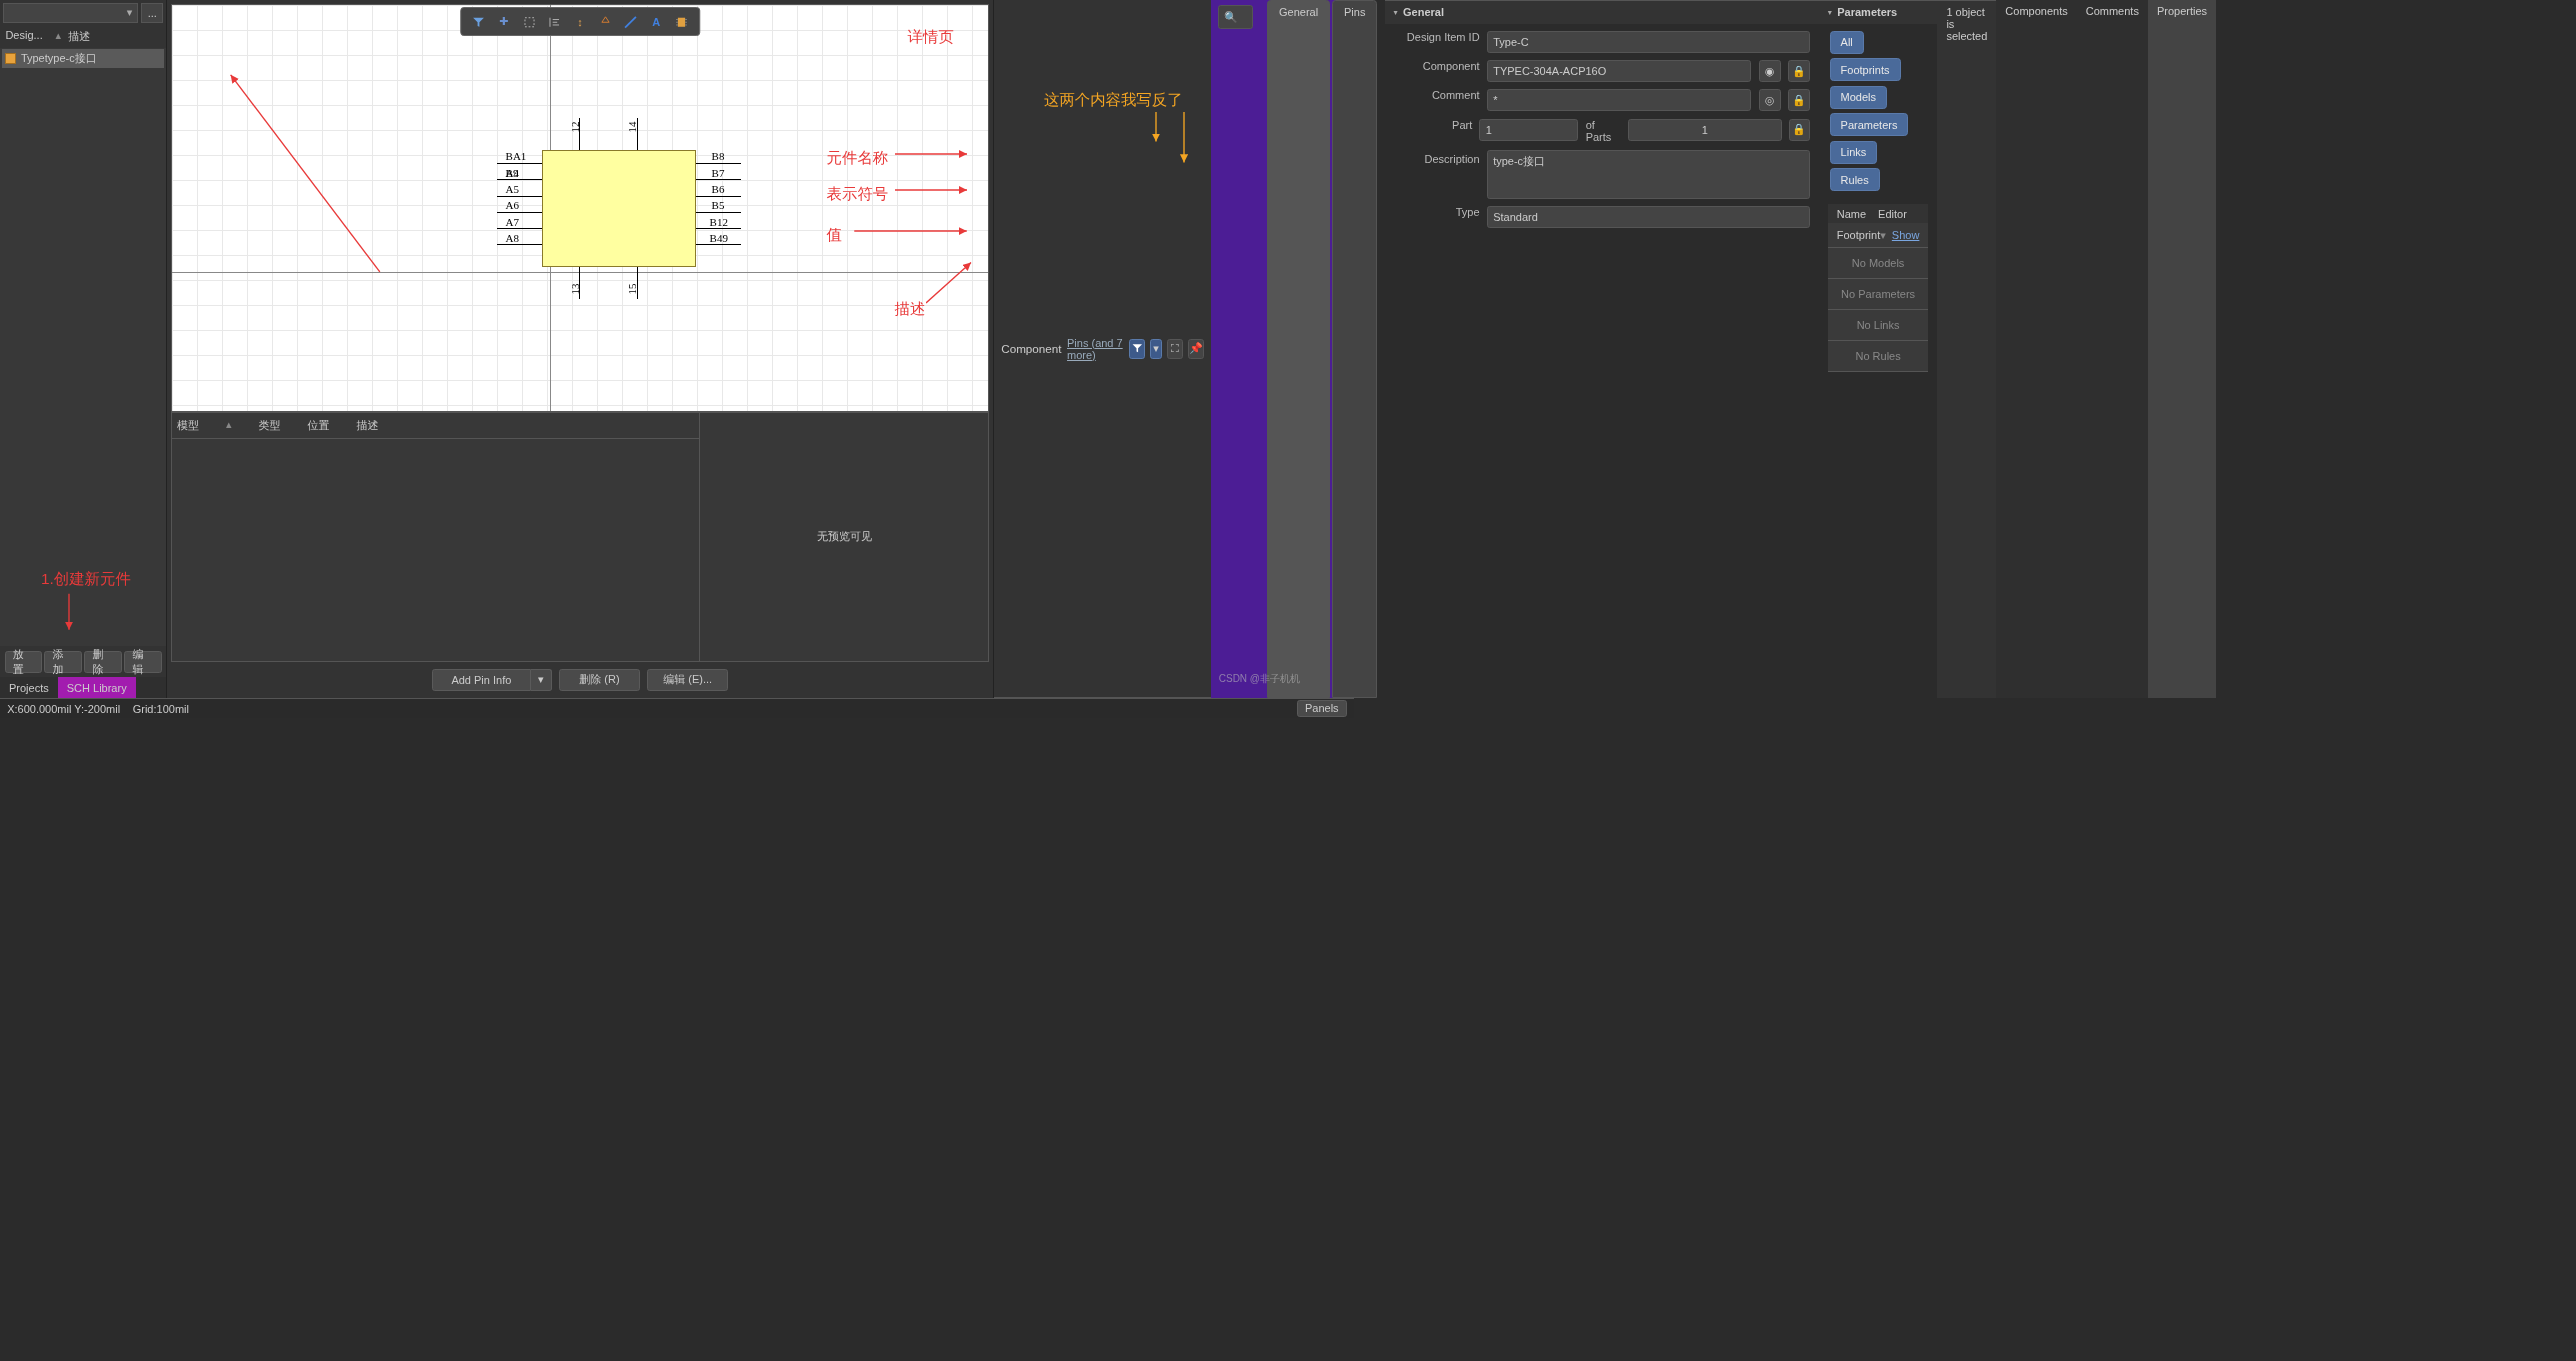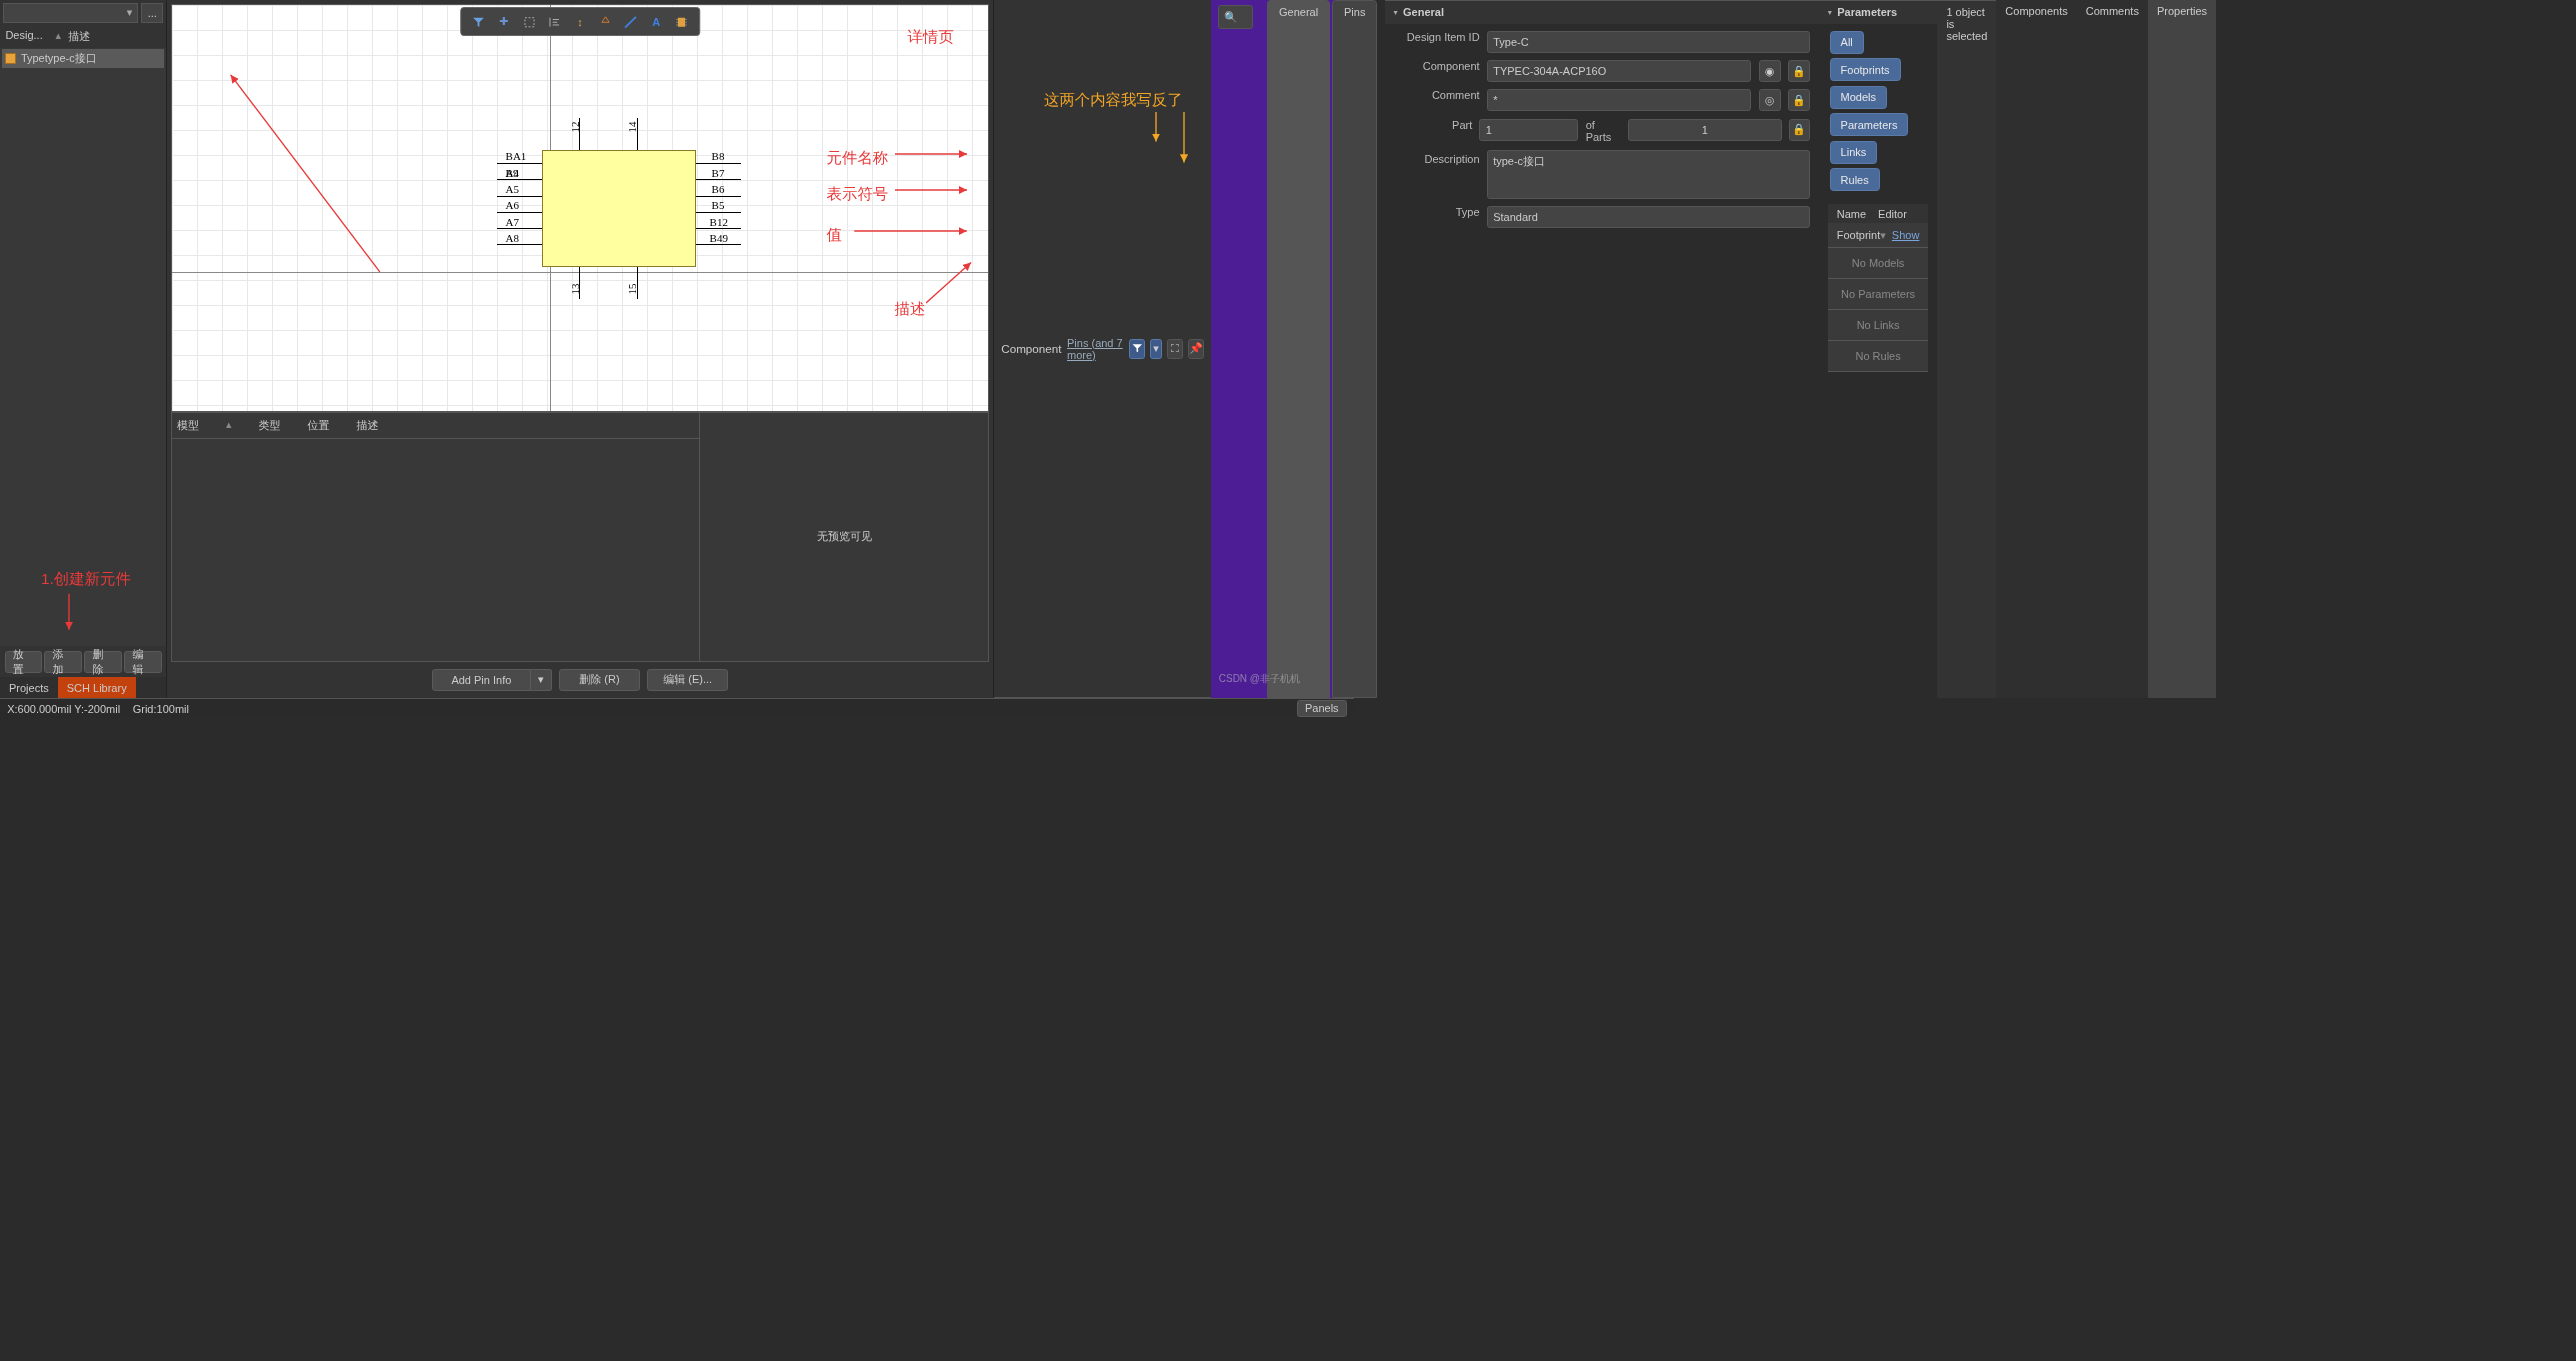--- a/index.html
+++ b/index.html
@@ -14,21 +14,21 @@
 .lp-head{display:flex;padding:3.6px 5.4px;background:#333;font-size:10px;gap:7.2px}
 .lp-head .col1{flex:0 0 43px}
 .lp-head .sort{color:#888}
 .lp-list{flex:1;padding:1.8px;background:#383838}
 .lp-item{display:flex;align-items:center;gap:4.5px;padding:1.8px 3.6px;background:#5a5a5a}
 .lp-item .ico{width:11px;height:11px;background:#e8a33d;border:0.9px solid #a56f1f}
 .lp-btns{display:flex;gap:2.7px;padding:4.5px;background:#333}
 .btn{height:22px;padding:0 7.2px;background:#4a4a4a;border:0.9px solid #5a5a5a;display:flex;align-items:center;cursor:pointer;border-radius:2.7px}
 .lp-tabs{display:flex;background:#2f2f2f}
 .lp-tab{padding:4.5px 9px;cursor:pointer}
-.lp-tab.active{background:#c2410c}
+.lp-tab.active{background:#a21caf}
 .center{flex:1;display:flex;flex-direction:column;background:#333;min-width:0}
 .canvas-wrap{height:408px;background:#fff;position:relative;border:0.9px solid #555;margin:3.6px 3.6px 0 3.6px;overflow:hidden}
 .grid{position:absolute;inset:0;background-image:linear-gradient(#e8e8e8 0.9px,transparent 0.9px),linear-gradient(90deg,#e8e8e8 0.9px,transparent 0.9px);background-size:25px 25px}
 .cross-h{position:absolute;left:0;right:0;top:267px;height:0.9px;background:#888}
 .cross-v{position:absolute;top:0;bottom:0;left:378px;width:0.9px;background:#888}
 .toolbar{position:absolute;top:2.7px;left:50%;transform:translateX(-50%);display:flex;gap:5.4px;background:#444;border:0.9px solid #666;padding:3.6px 7.2px;border-radius:3.6px;z-index:5}
 .tbtn{width:20px;height:20px;display:flex;align-items:center;justify-content:center;cursor:pointer;border-radius:2.7px}
 .tbtn svg{width:14.5px;height:14.5px}
 .chip{position:absolute;left:370px;top:145px;width:154px;height:117px;background:#ffffa0;border:0.9px solid #8a7a2a;z-index:2}
 .pin-label{position:absolute;font-family:"Times New Roman",serif;font-size:11.7px;color:#000}

